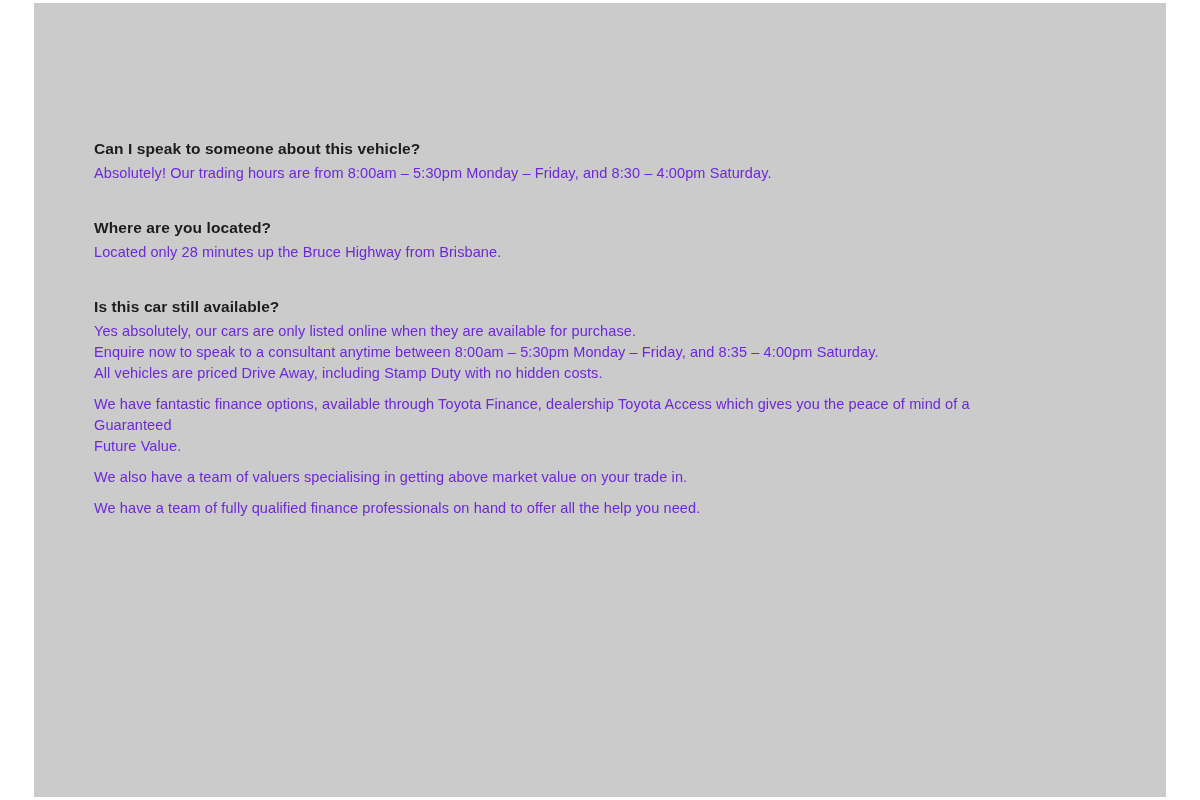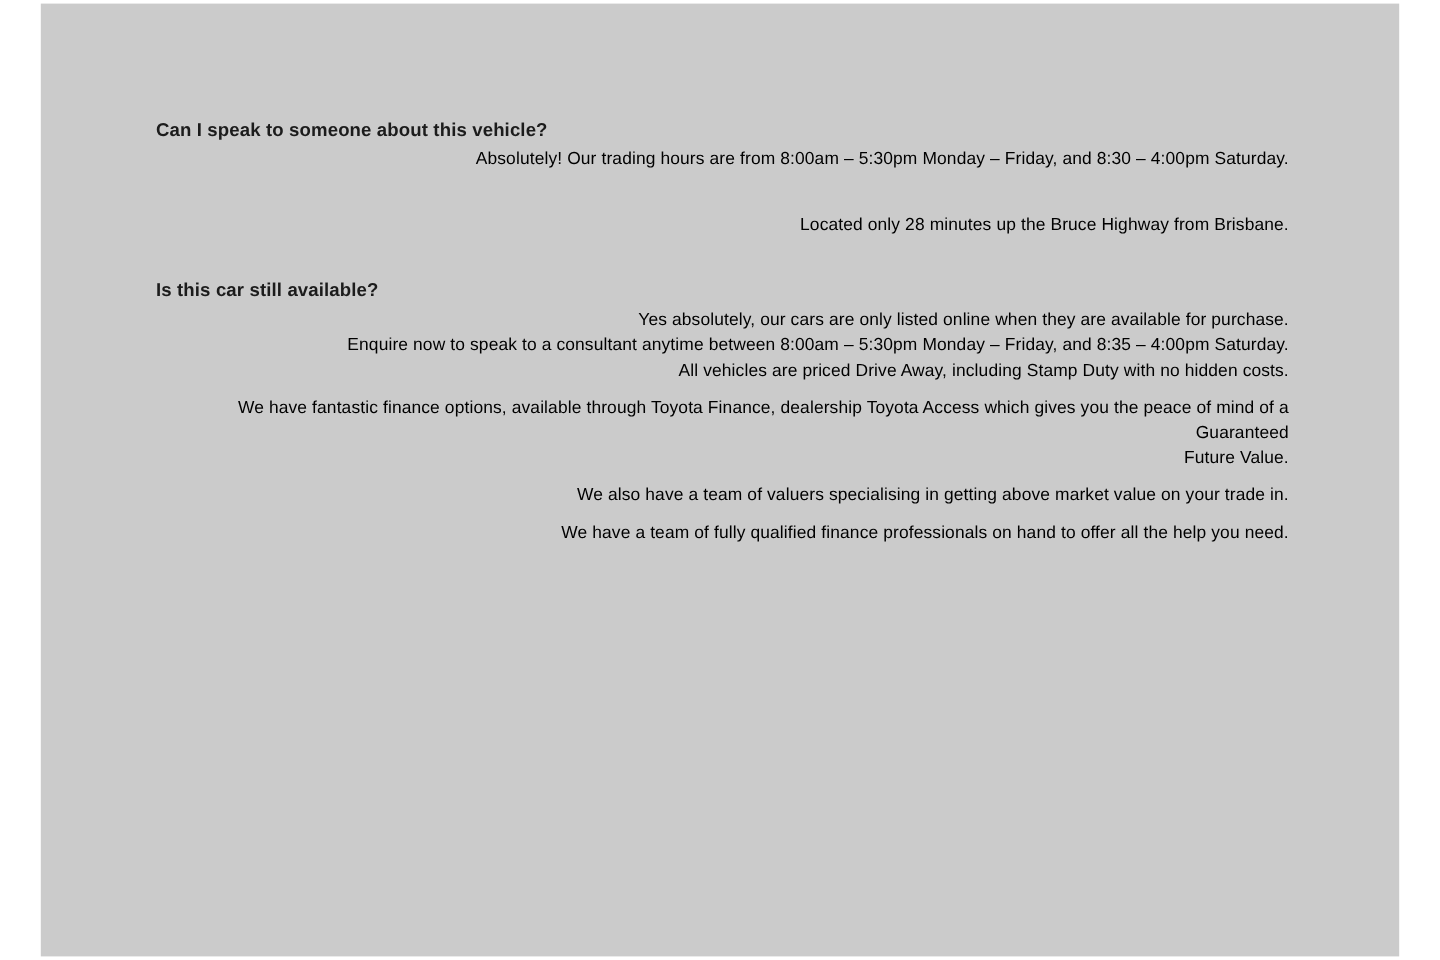--- a/index.html
+++ b/index.html
@@ -19,57 +19,58 @@
   }
   .panel {
     position: absolute;
     left: 34px;
     right: 34px;
     top: 3px;
     bottom: 3px;
     background: #cbcbcb;
   }
   .content {
-    padding: 96px 0 0 96px;
+    padding: 96px 0 0 60px;
     width: 944px;
+    margin-top: 40px;
   }
   .faq-section {
     margin: 0 0 34px 0;
   }
   .question {
     font-size: 15.5px;
     line-height: 20px;
     font-weight: 700;
     color: #1c1c1c;
     margin: 0 0 4px 0;
     letter-spacing: 0.1px;
   }
   .para {
     font-size: 14.5px;
     line-height: 21px;
-    color: #000000;
+    color: #6d28d9;
     margin: 0 0 10px 0;
     white-space: pre-line;
     letter-spacing: 0.1px;
-    text-align: right;
   }
 </style>
 </head>
 <body>
 
 <div class="page">
   <div class="panel">
     <div class="content">
 
       <div class="faq-section">
         <h3 class="question">Can I speak to someone about this vehicle?</h3>
         <p class="para">Absolutely! Our trading hours are from 8:00am – 5:30pm Monday – Friday, and 8:30 – 4:00pm Saturday.</p>
       </div>
 
       <div class="faq-section">
+        <h3 class="question">Where are you located?</h3>
         <p class="para">Located only 28 minutes up the Bruce Highway from Brisbane.</p>
       </div>
 
       <div class="faq-section">
         <h3 class="question">Is this car still available?</h3>
         <p class="para">Yes absolutely, our cars are only listed online when they are available for purchase.
 Enquire now to speak to a consultant anytime between 8:00am – 5:30pm Monday – Friday, and 8:35 – 4:00pm Saturday.
 All vehicles are priced Drive Away, including Stamp Duty with no hidden costs.</p>
         <p class="para">We have fantastic finance options, available through Toyota Finance, dealership Toyota Access which gives you the peace of mind of a Guaranteed
 Future Value.</p>

